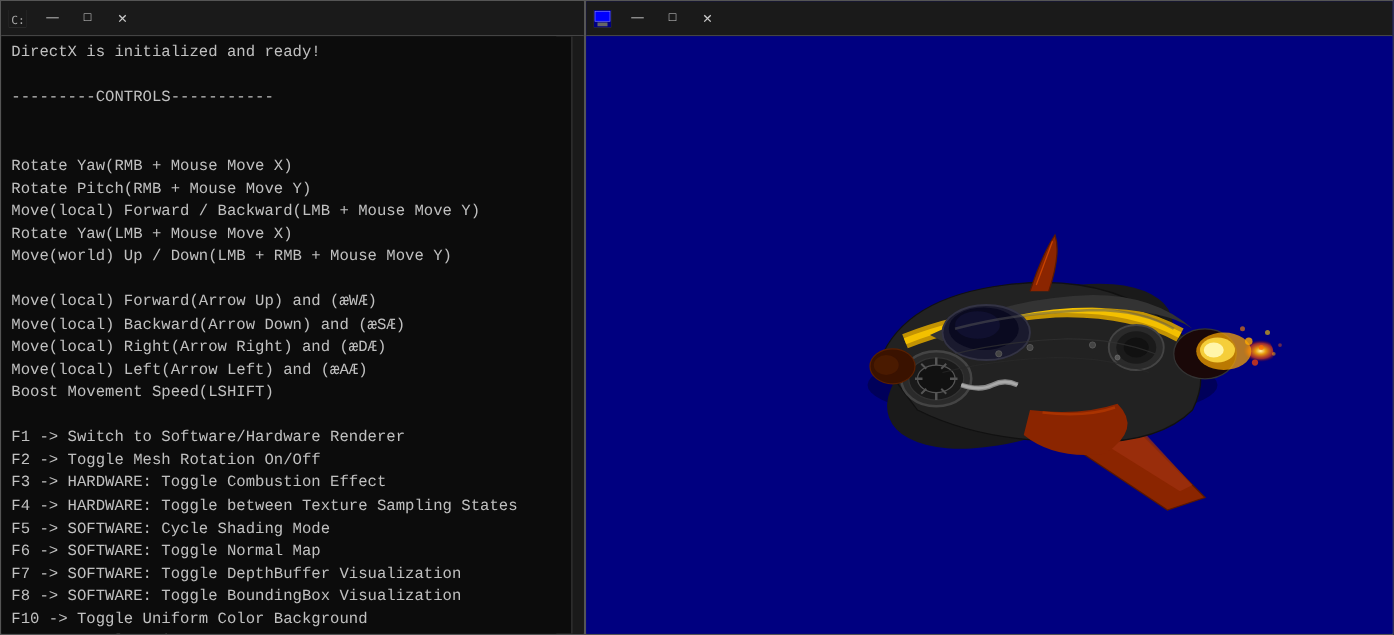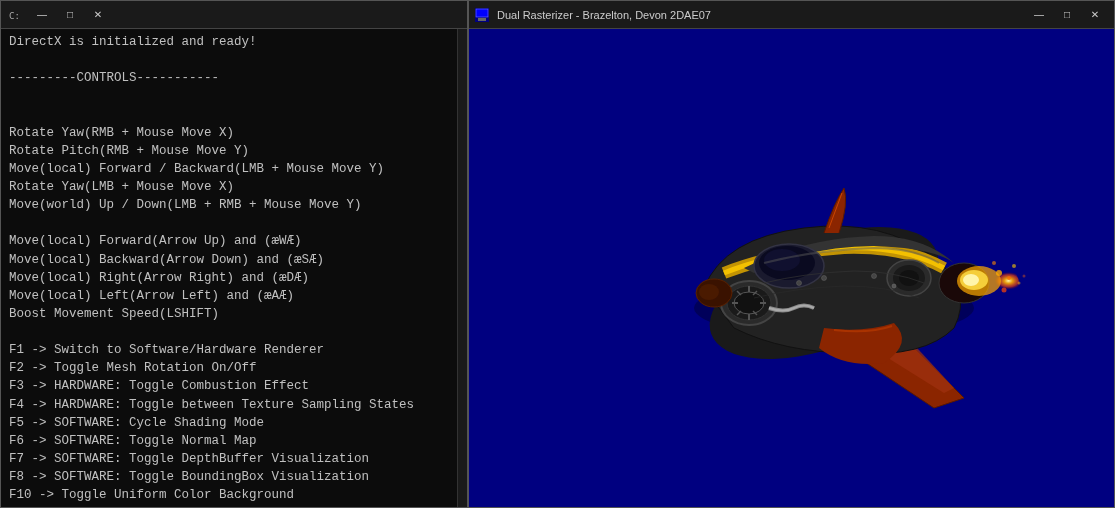--- a/index.html
+++ b/index.html
@@ -178,21 +178,20 @@
 
 <div class="raster-window">
   <div class="window-titlebar">
     <div class="titlebar-icon">
       <svg width="14" height="14" viewBox="0 0 14 14">
         <rect width="14" height="14" fill="#000080"></rect>
         <rect x="1" y="1" width="12" height="8" fill="#00f" stroke="#88f" stroke-width="0.5"></rect>
         <rect x="3" y="10" width="8" height="3" fill="#666"></rect>
       </svg>
     </div>
-    <span class="titlebar-title">Dual Rasterizer - Brazelton, Devon 2DAE07</span>
     <div class="titlebar-controls">
       <button class="titlebar-btn">—</button>
       <button class="titlebar-btn">□</button>
       <button class="titlebar-btn close">✕</button>
     </div>
   </div>
   <div class="raster-body">
 
     <div class="spaceship-area">
       <svg width="420" height="320" viewBox="0 0 420 320" xmlns="http://www.w3.org/2000/svg">

